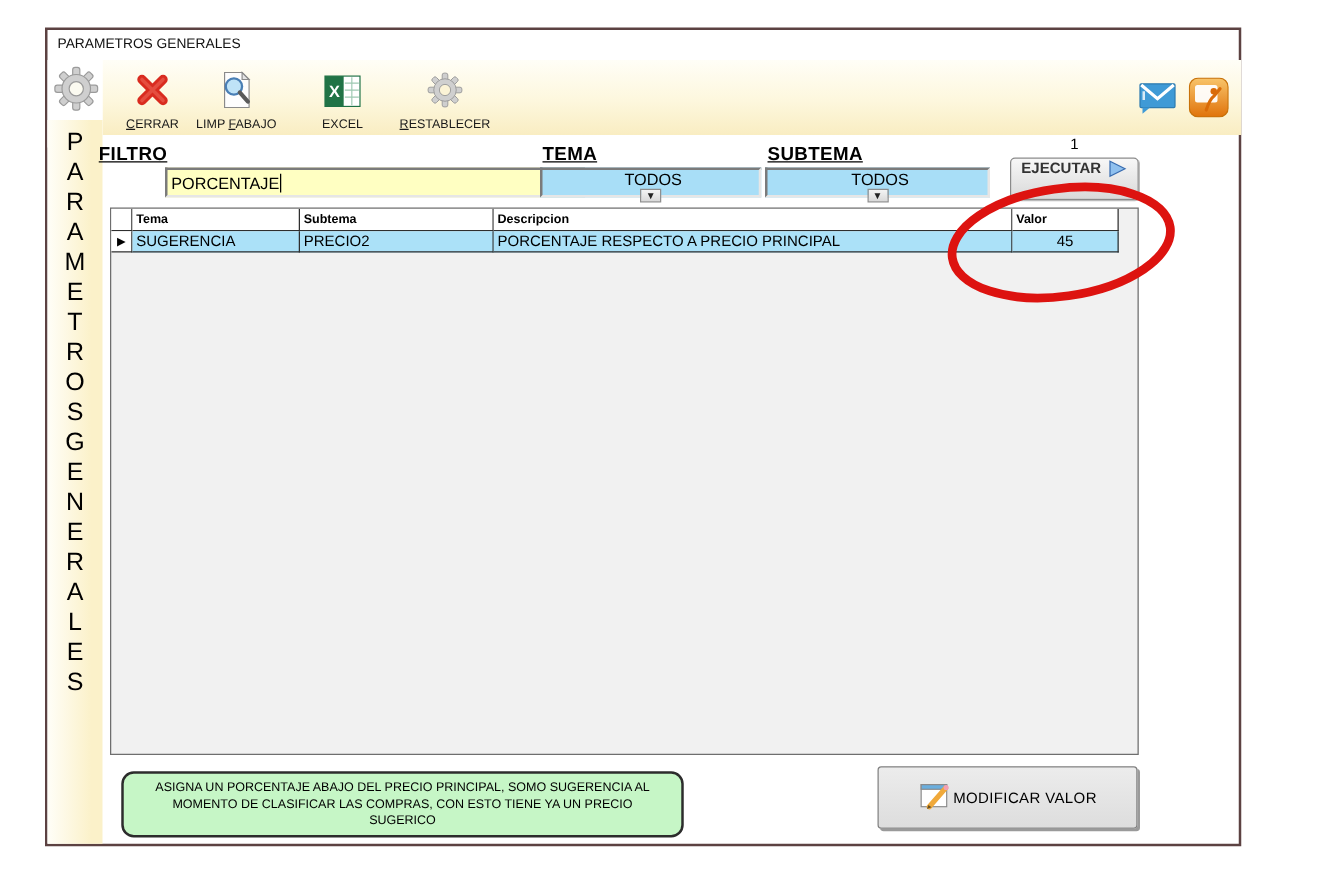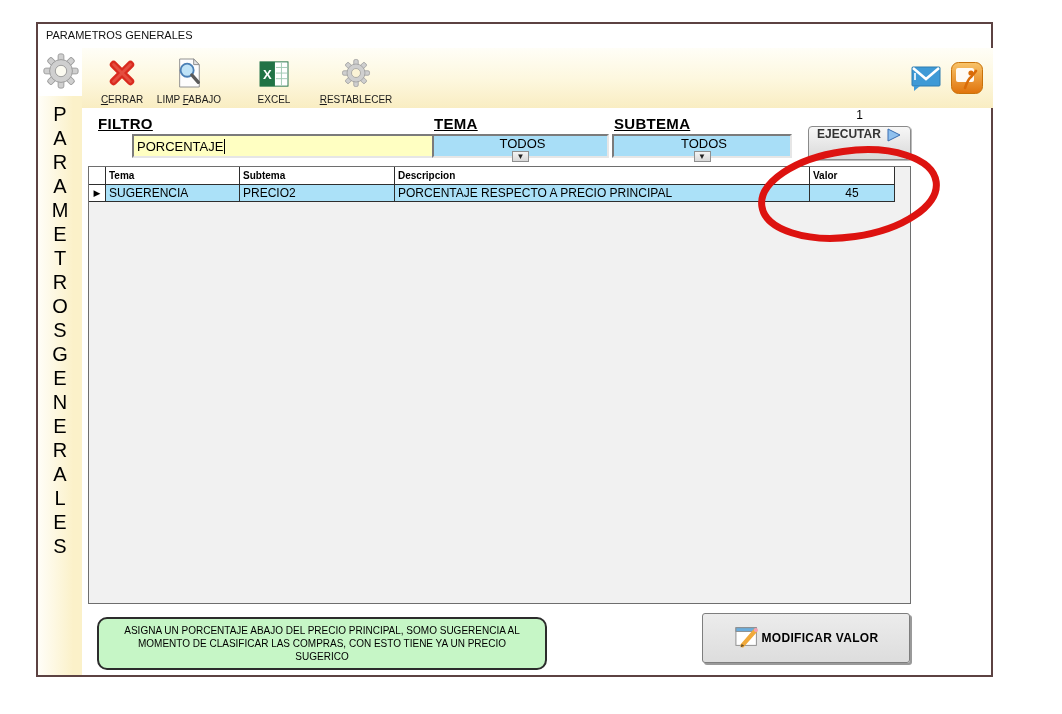--- a/index.html
+++ b/index.html
@@ -68,21 +68,21 @@
   .g-data .c-val { text-align:center; padding-left:0; }
 
   .info-box { position:absolute; left:59px; top:593px; width:450px; height:53px;
               background:#c6f6c6; border:2px solid #2c2c2c; border-radius:10px;
               font-size:10px; color:#000; text-align:center; display:flex; align-items:center;
               justify-content:center; padding:4px 14px; line-height:13px; }
 
   .modify-btn { position:absolute; left:664px; top:589px; width:208px; height:50px;
                 background:linear-gradient(180deg,#ececec,#dddddd); border:1px solid #7e7e7e;
                 border-radius:3px; box-shadow:2px 2px 0 #9a9a9a; display:flex; align-items:center;
-                justify-content:center; font-size:12px; font-weight:bold; color:#000;
+                justify-content:center; font-size:12px; font-weight:normal; color:#000;
                 letter-spacing:0.3px; }
 
   .annotation-svg { position:absolute; left:709px; top:116px; pointer-events:none; z-index:50; }
 </style>
 </head>
 <body>
 
 <div id="canvas">
   <div id="window">
 
@@ -201,21 +201,21 @@
             </linearGradient>
           </defs>
           <rect x="0.5" y="0.5" width="31" height="31" rx="7" fill="url(#og)" stroke="#c8720a"></rect>
           <rect x="5" y="6" width="18" height="14" rx="2" fill="#ffffff" opacity="0.95"></rect>
           <circle cx="20" cy="11" r="2.6" fill="#d96b08"></circle>
           <path d="M14 26 q3 -9 6 -11 l5 -6" stroke="#d96b08" stroke-width="2.6" fill="none" stroke-linecap="round"></path>
         </svg>
       </span>
     </div>
 
-    <div class="field-label" style="left:60px;top:91px;">FILTRO</div>
+    <div class="field-label" style="left:41px;top:91px;">FILTRO</div>
     <div class="filter-input sunken">
       <span>PORCENTAJE</span>
         <span class="caret"></span>
     </div>
 
     <div class="field-label" style="left:396px;top:91px;">TEMA</div>
     <div class="combo sunken" style="left:394px;width:177px;">
       <span class="val">TODOS</span>
       <span class="drop">▼</span>
     </div>

